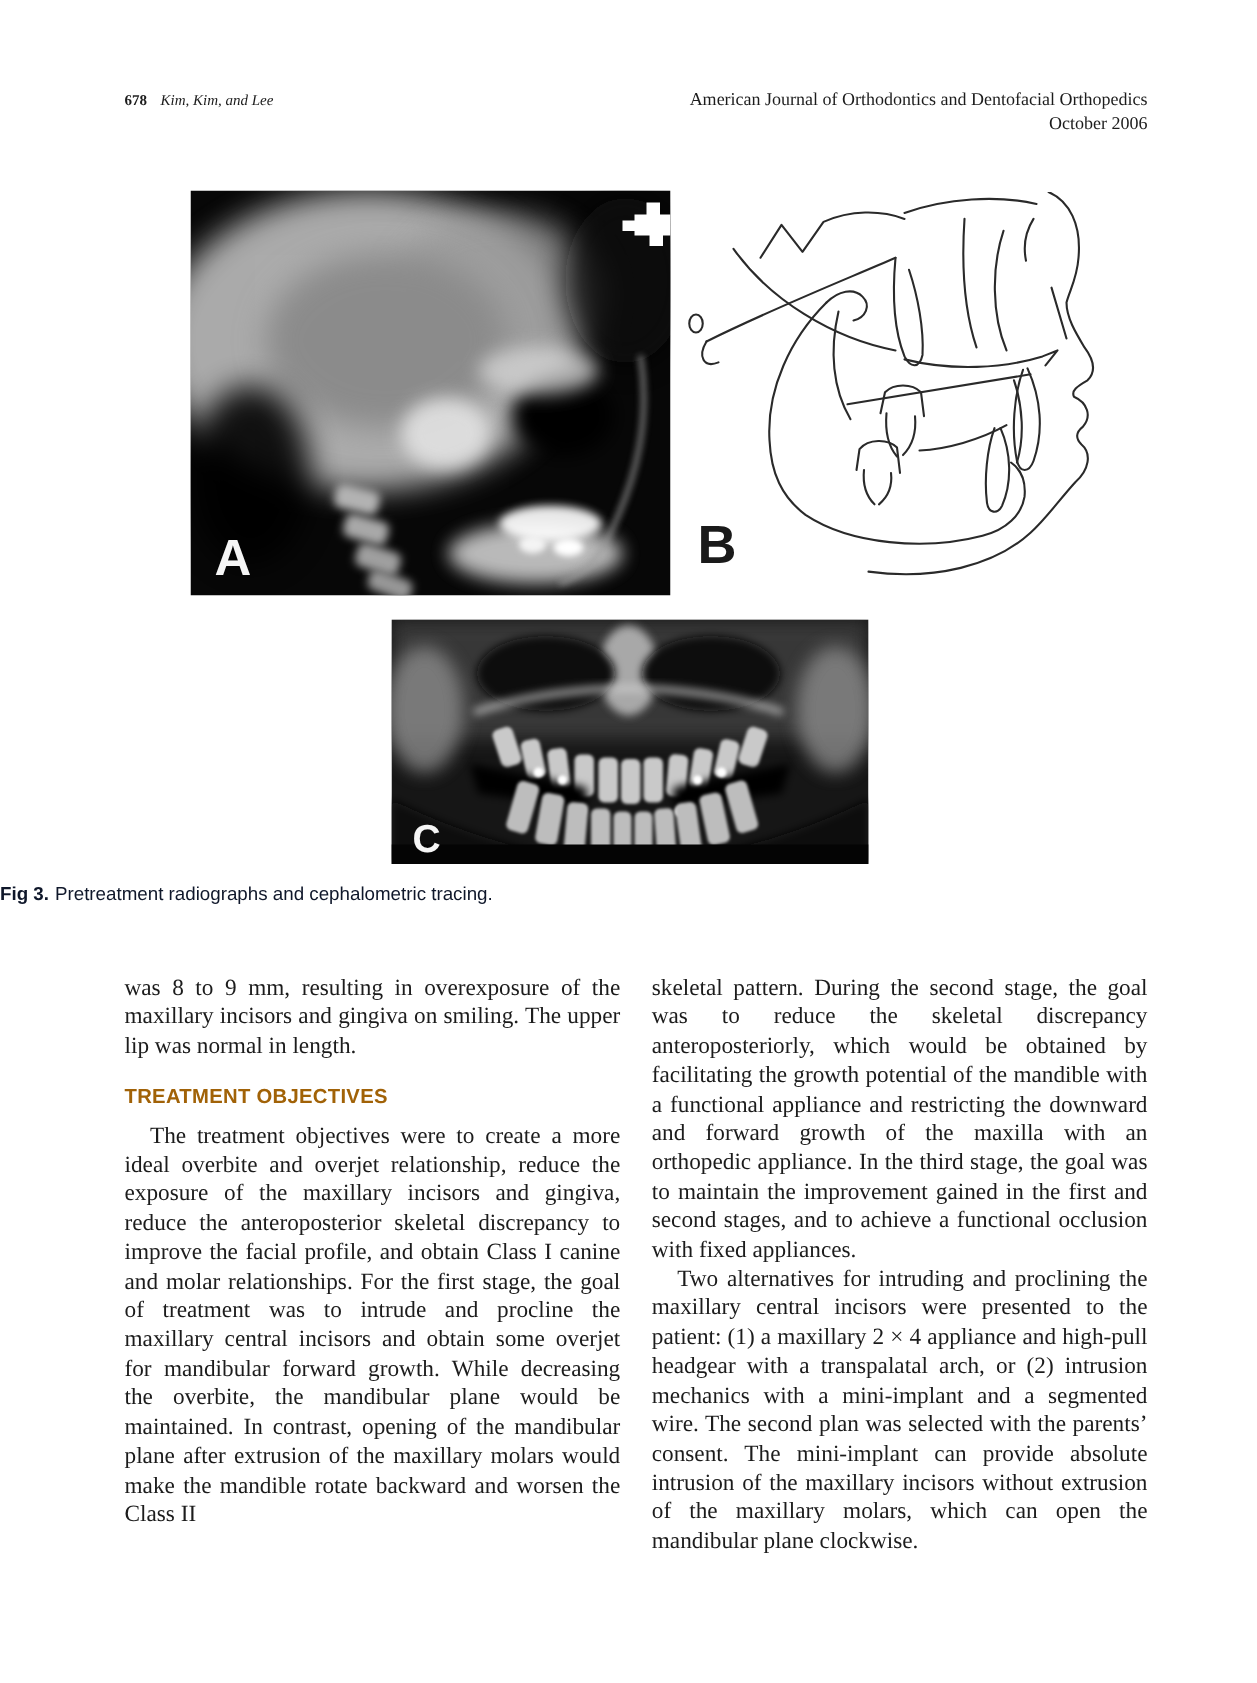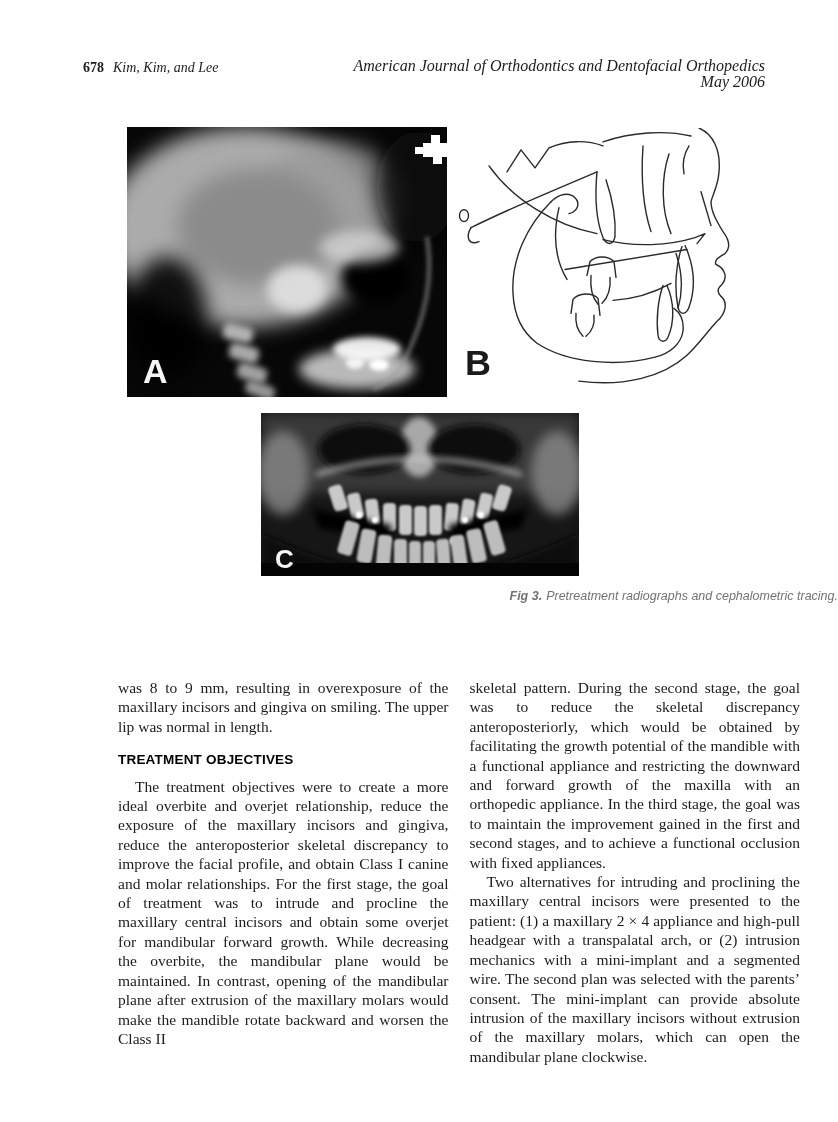--- a/index.html
+++ b/index.html
@@ -3,64 +3,64 @@
 <meta charset="utf-8">
 <style>
   html,body{margin:0;padding:0;background:#e8e8e8;}
   .page{
     position:relative;width:838px;height:1122px;margin:0 auto;
     background:#ffffff;overflow:hidden;
     font-family:"Liberation Serif",serif;color:#1c1c1c;
   }
   
   .runhead-left{
-    position:absolute;left:83px;top:60px;font-size:14px;line-height:15px;
+    position:absolute;left:83px;top:60px;font-size:10px;line-height:15px;
   }
   .runhead-left .pg{font-weight:bold;font-style:normal;margin-right:9px;}
   .runhead-left .au{font-style:italic;}
   .runhead-right{
     position:absolute;right:73px;top:58px;text-align:right;
-    font-style:italic;font-size:16px;line-height:16px;
+    font-size:12px;line-height:16px;
   }
   
   .fig-a{position:absolute;left:127px;top:127px;width:320px;height:270px;}
   .fig-b{position:absolute;left:455px;top:128px;width:308px;height:274px;}
   .fig-c{position:absolute;left:261px;top:413px;width:318px;height:163px;}
   .fig-a svg,.fig-b svg,.fig-c svg{display:block;width:100%;height:100%;}
   .caption{
-    position:absolute;left:0;top:589px;width:838px;text-align:right;
-    font-family:"Liberation Sans",sans-serif;font-size:12.5px;color:#737373;font-style:italic;
+    position:absolute;left:0;top:589px;width:838px;text-align:left;
+    font-family:"Liberation Sans",sans-serif;font-size:12.5px;color:#0f172a;
   }
   .caption .cl{font-weight:bold;margin-right:4px;}
   
   .columns{
-    position:absolute;left:83px;top:678px;width:682px;
-    display:flex;gap:21px;margin-left:35px;
+    position:absolute;left:83px;top:649px;width:682px;
+    display:flex;gap:21px;
   }
   .col{width:332.5px;font-size:15.5px;line-height:19.4px;text-align:justify;}
   .col p{margin:0;text-indent:17px;}
   .col p.noindent{text-indent:0;}
   .col h2{
-    font-family:"Liberation Sans",sans-serif;font-size:13.5px;color:#000000;
+    font-family:"Liberation Sans",sans-serif;font-size:13.5px;color:#a16207;
     font-weight:bold;letter-spacing:.2px;margin:14px 0 7px 0;text-align:left;
   }
   text.figlabel-light{fill:#f5f5f5;font-family:"Liberation Sans",sans-serif;font-weight:600;}
   text.figlabel-dark{fill:#1a1a1a;font-family:"Liberation Sans",sans-serif;font-weight:600;}
 </style>
 </head>
 <body>
 
 <div class="page">
 
   <div class="runhead-left">
     <span class="pg">678</span><span class="au">Kim, Kim, and Lee</span>
   </div>
   <div class="runhead-right">
     <div>American Journal of Orthodontics and Dentofacial Orthopedics</div>
-    <div>May 2006</div>
+    <div>October 2006</div>
   </div>
 
   <div class="fig-a">
     <svg viewBox="0 0 320 270" preserveAspectRatio="none">
       <defs>
         <filter id="b10" x="-40%" y="-40%" width="180%" height="180%">
             <feGaussianBlur stdDeviation="10"></feGaussianBlur>
           </filter>
         <filter id="b6" x="-40%" y="-40%" width="180%" height="180%">
             <feGaussianBlur stdDeviation="6"></feGaussianBlur>

